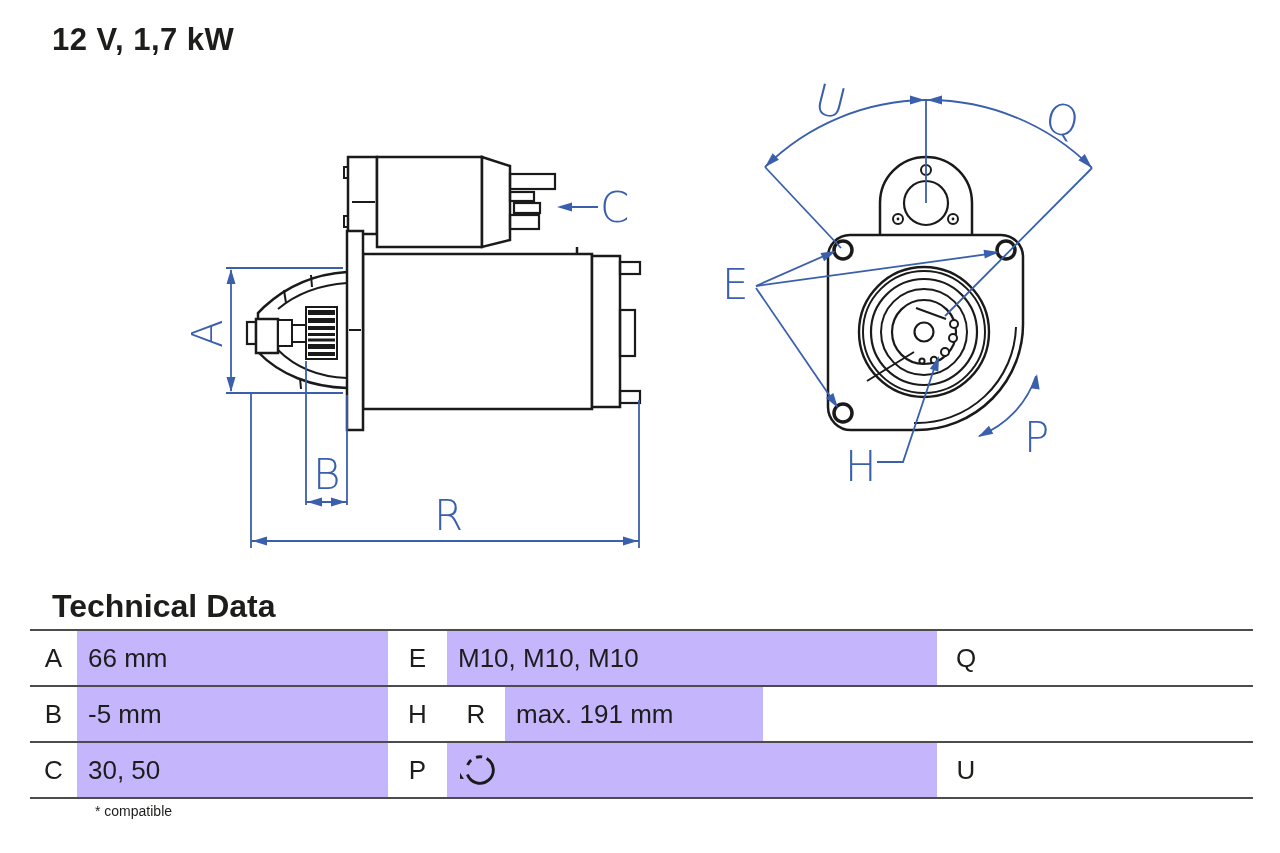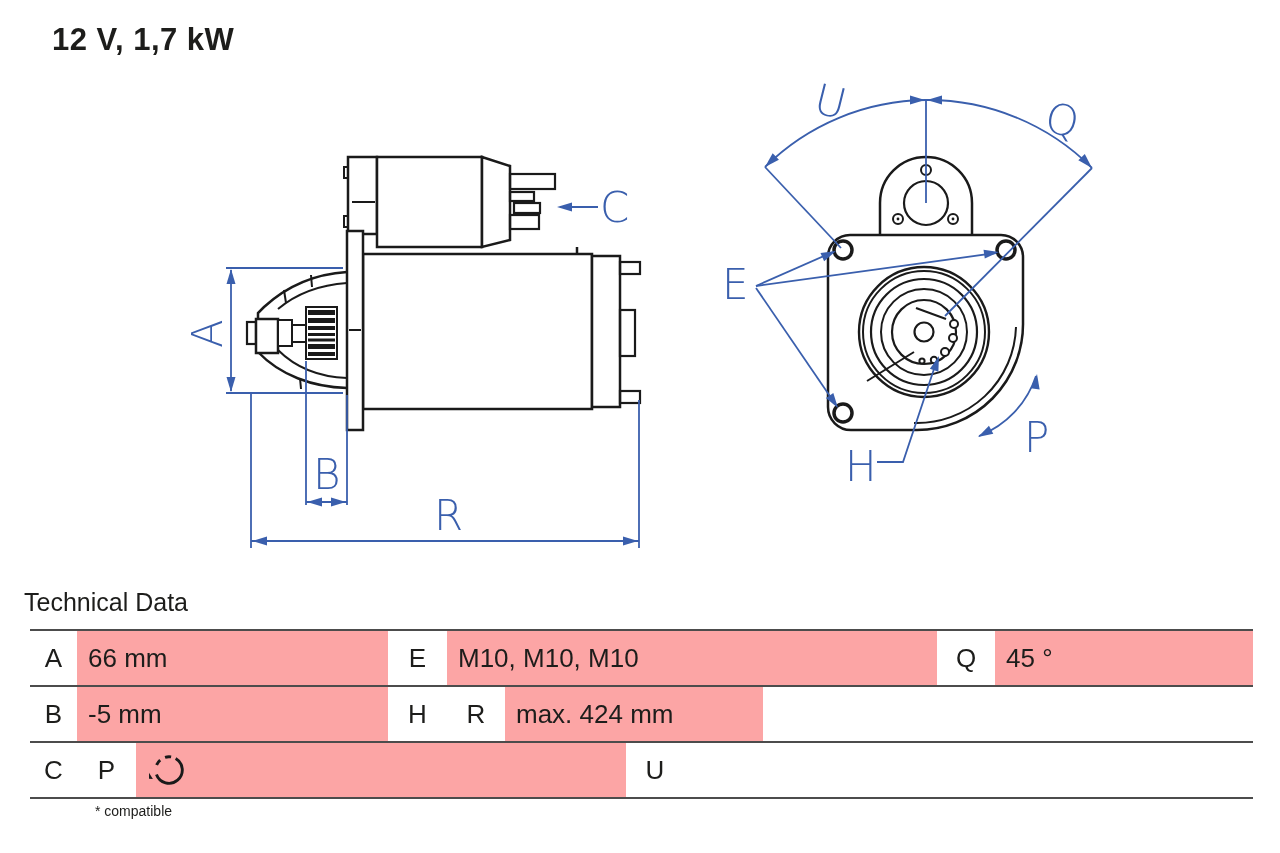--- a/index.html
+++ b/index.html
@@ -1,25 +1,25 @@
 <!DOCTYPE html>
 <html><head>
 <meta charset="utf-8">
 <style>
   html,body{margin:0;padding:0;background:#fff;}
   .page{position:relative;width:1280px;height:853px;background:#ffffff;overflow:hidden;
         font-family:"Liberation Sans", sans-serif;color:#1d1d1b;}
   .title{position:absolute;left:52px;top:22px;font-size:31px;font-weight:700;letter-spacing:0.5px;}
   .drawing{position:absolute;left:0;top:0;width:1280px;height:580px;}
-  .tech-heading{position:absolute;left:24px;top:588px;font-size:25px;font-weight:400;}
+  .tech-heading{position:absolute;left:52px;top:588px;font-size:32px;font-weight:700;}
   .tech-table{position:absolute;left:30px;top:629px;width:1223px;border-top:2px solid #4c4c4c;}
   .t-row{display:flex;height:54px;border-bottom:2px solid #4c4c4c;align-items:stretch;font-size:26px;}
   .cell{display:flex;align-items:center;}
   .kc{justify-content:center;background:#ffffff;}
-  .vc{background:#fca5a5;padding-left:11px;}
+  .vc{background:#c4b5fd;padding-left:11px;}
   .c-l1{width:47px;} .c-v1{width:300px;}
   .c-l2{width:59px;} .c-v2{width:479px;}
   .c-l3{width:58px;} .c-v3{width:247px;}
   .footnote{position:absolute;left:95px;top:803px;font-size:14px;}
   .rot-icon{display:block;margin-left:2px;}
 </style>
 </head>
 <body>
 
 <div class="page">
@@ -173,33 +173,33 @@
   <div class="tech-heading">Technical Data</div>
 
   <div class="tech-table">
 
     <div class="t-row">
       <div class="cell kc c-l1">A</div>
       <div class="cell vc c-v1">66 mm</div>
       <div class="cell kc c-l2">E</div>
       <div class="cell vc c-v2">M10, M10, M10</div>
       <div class="cell kc c-l3">Q</div>
-      <div class="cell vc c-v3">45 °</div>
     </div>
 
     <div class="t-row">
       <div class="cell kc c-l1">B</div>
       <div class="cell vc c-v1">-5 mm</div>
       <div class="cell kc c-l2">H</div>
       <div class="cell kc c-l3">R</div>
-      <div class="cell vc c-v3">max. 424 mm</div>
+      <div class="cell vc c-v3">max. 191 mm</div>
     </div>
 
     <div class="t-row">
       <div class="cell kc c-l1">C</div>
+      <div class="cell vc c-v1">30, 50</div>
       <div class="cell kc c-l2">P</div>
       <div class="cell vc c-v2">
         <svg class="rot-icon" width="40" height="40" viewBox="0 0 36 36">
           <path d="M 24,7.6 A 12,12 0 1 1 6.7,22.1" fill="none" stroke="#1a1a1a" stroke-width="2.6"></path>
           <path d="M 6.9,13.5 A 12,12 0 0 1 20.5,6.3" fill="none" stroke="#1a1a1a" stroke-width="2.6" stroke-dasharray="5.5,5"></path>
           <polygon points="0,0 12,-2.5 8,7.5" fill="#1a1a1a" transform="translate(3.5,26) rotate(195)"></polygon>
         </svg>
         <span></span>
       </div>
       <div class="cell kc c-l3">U</div>

